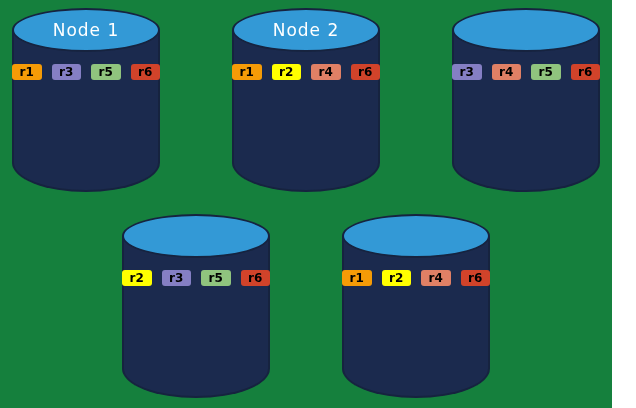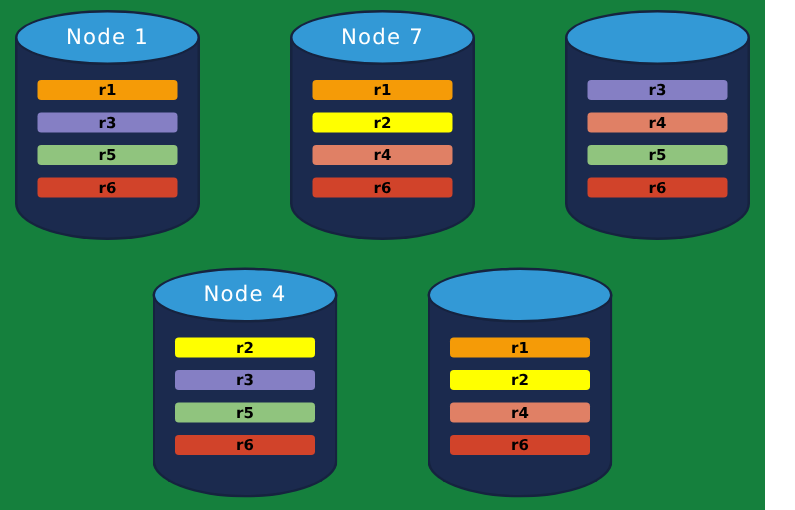--- a/index.html
+++ b/index.html
@@ -61,21 +61,21 @@
   }
 
   
   .replicas {
     position: absolute;
     left: 0;
     top: 56px;
     width: 100%;
     z-index: 5;
     display: flex;
-    flex-direction: column;
+    flex-direction: row;
     align-items: center;
     gap: 10px;
   }
   .replica {
     width: 76%;
     height: 16px;
     border-radius: 3px;
     display: flex;
     align-items: center;
     justify-content: center;
@@ -97,42 +97,41 @@
       <div class="replicas">
         <div class="replica" style="background: rgb(245, 155, 7); color: rgb(0, 0, 0);">r1</div>
         <div class="replica" style="background: rgb(133, 127, 196); color: rgb(0, 0, 0);">r3</div>
         <div class="replica" style="background: rgb(144, 196, 126); color: rgb(0, 0, 0);">r5</div>
         <div class="replica" style="background: rgb(209, 67, 42); color: rgb(0, 0, 0);">r6</div>
       </div>
     </div>
     <div class="node" style="left: 232px; top: 8px; width: 148px; height: 184px;">
       <div class="cyl-body" style="background: rgb(27, 42, 78); border-color: rgb(22, 35, 63);"></div>
       <div class="cyl-top" style="background: rgb(51, 153, 214); border-color: rgb(22, 35, 63);"></div>
-      <div class="node-label" style="color: rgb(255, 255, 255);">Node  7</div>
+      <div class="node-label" style="color: rgb(255, 255, 255);">Node  2</div>
       <div class="replicas">
         <div class="replica" style="background: rgb(245, 155, 7); color: rgb(0, 0, 0);">r1</div>
         <div class="replica" style="background: rgb(255, 255, 0); color: rgb(0, 0, 0);">r2</div>
         <div class="replica" style="background: rgb(224, 128, 101); color: rgb(0, 0, 0);">r4</div>
         <div class="replica" style="background: rgb(209, 67, 42); color: rgb(0, 0, 0);">r6</div>
       </div>
     </div>
     <div class="node" style="left: 452px; top: 8px; width: 148px; height: 184px;">
       <div class="cyl-body" style="background: rgb(27, 42, 78); border-color: rgb(22, 35, 63);"></div>
       <div class="cyl-top" style="background: rgb(51, 153, 214); border-color: rgb(22, 35, 63);"></div>
       <div class="replicas">
         <div class="replica" style="background: rgb(133, 127, 196); color: rgb(0, 0, 0);">r3</div>
         <div class="replica" style="background: rgb(224, 128, 101); color: rgb(0, 0, 0);">r4</div>
         <div class="replica" style="background: rgb(144, 196, 126); color: rgb(0, 0, 0);">r5</div>
         <div class="replica" style="background: rgb(209, 67, 42); color: rgb(0, 0, 0);">r6</div>
       </div>
     </div>
     <div class="node" style="left: 122px; top: 214px; width: 148px; height: 184px;">
       <div class="cyl-body" style="background: rgb(27, 42, 78); border-color: rgb(22, 35, 63);"></div>
       <div class="cyl-top" style="background: rgb(51, 153, 214); border-color: rgb(22, 35, 63);"></div>
-      <div class="node-label" style="color: rgb(255, 255, 255);">Node  4</div>
       <div class="replicas">
         <div class="replica" style="background: rgb(255, 255, 0); color: rgb(0, 0, 0);">r2</div>
         <div class="replica" style="background: rgb(133, 127, 196); color: rgb(0, 0, 0);">r3</div>
         <div class="replica" style="background: rgb(144, 196, 126); color: rgb(0, 0, 0);">r5</div>
         <div class="replica" style="background: rgb(209, 67, 42); color: rgb(0, 0, 0);">r6</div>
       </div>
     </div>
     <div class="node" style="left: 342px; top: 214px; width: 148px; height: 184px;">
       <div class="cyl-body" style="background: rgb(27, 42, 78); border-color: rgb(22, 35, 63);"></div>
       <div class="cyl-top" style="background: rgb(51, 153, 214); border-color: rgb(22, 35, 63);"></div>

